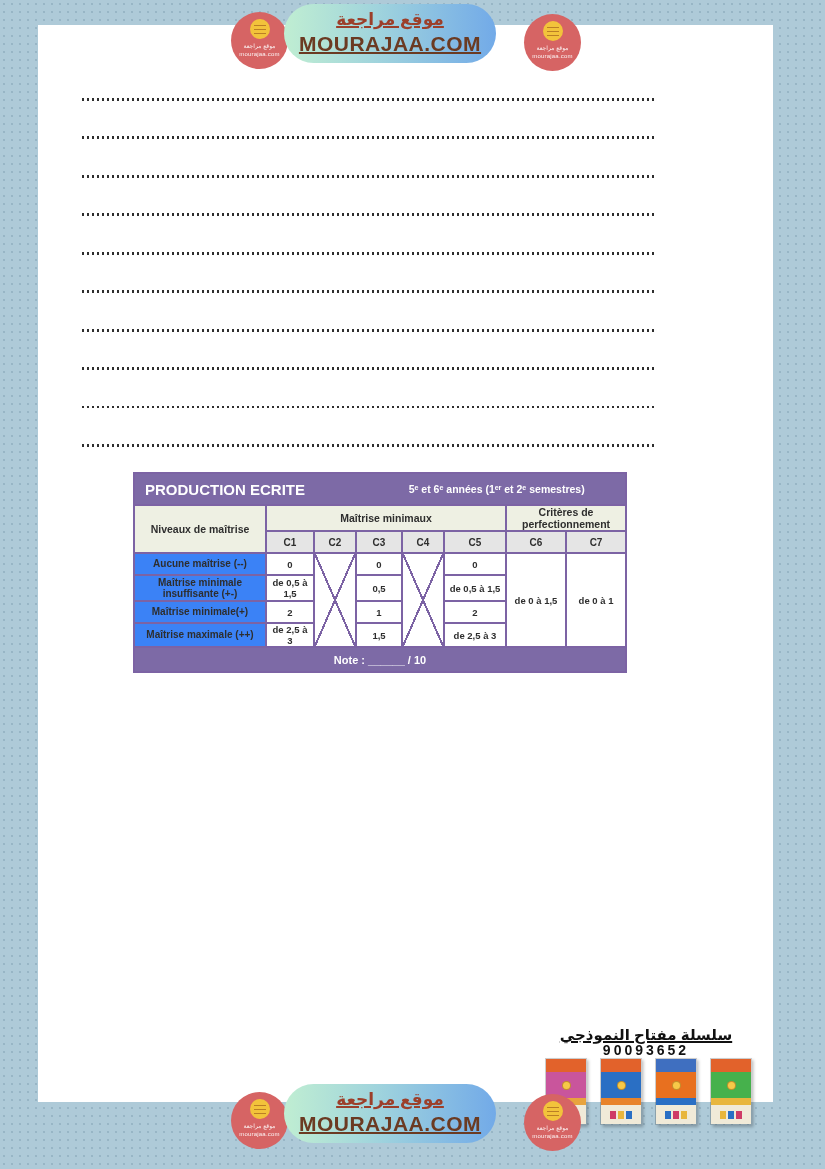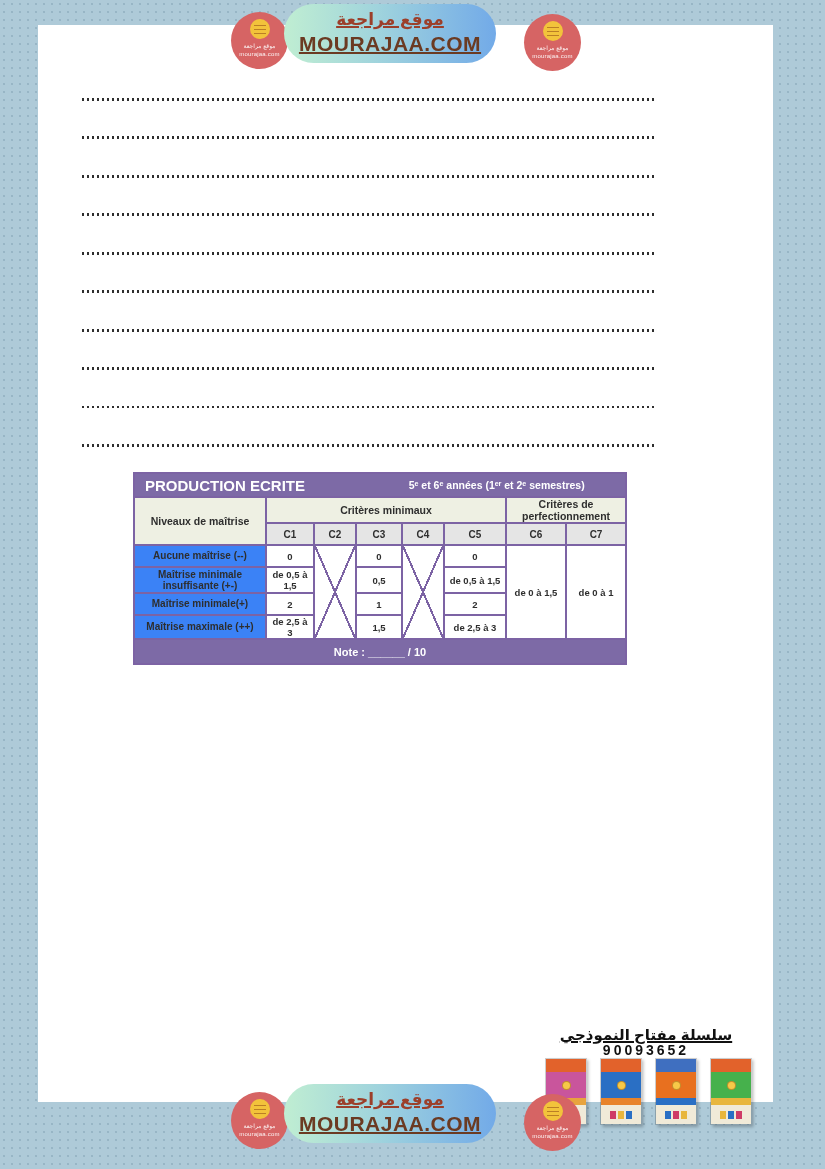--- a/index.html
+++ b/index.html
@@ -58,21 +58,21 @@
   .eval-table {
     position: absolute; left: 133px; top: 472px; width: 492px;
     border-collapse: collapse; table-layout: fixed;
     font-family: "Liberation Sans", "DejaVu Sans", sans-serif;
   }
   .eval-table td, .eval-table th {
     border: 2px solid #7c63a4; padding: 0 2px; text-align: center; vertical-align: middle;
     color: #2e2e2e; overflow: hidden;
   }
   .purple-row td { background: #7d6aa6; color: #ffffff; border-color: #7c63a4; }
-  .title-cell { height: 24px; }
+  .title-cell { height: 32px; }
   .title-flex { display: flex; align-items: center; width: 100%; }
   .tbl-title { flex: 0 0 48%; text-align: left; padding-left: 8px; font-size: 15px; font-weight: bold; }
   .tbl-subtitle { flex: 1; text-align: center; font-size: 10.5px; font-weight: bold; }
   .hdr-cell { background: #eef0e3; font-size: 10.5px; font-weight: bold; height: 22px; }
   .col-cell { background: #e5e5e5; font-size: 10px; font-weight: bold; height: 22px; }
   .label-cell { background: #3b82f6; font-size: 10px; font-weight: bold; text-align: left; padding-left: 4px; line-height: 1.15; }
   .val-cell { background: #ffffff; font-size: 9.5px; font-weight: bold; }
   .cross-cell {
     background:
       linear-gradient(to top right, transparent calc(50% - 1px), #7c63a4 calc(50% - 1px), #7c63a4 calc(50% + 1px), transparent calc(50% + 1px)),
@@ -159,21 +159,21 @@
       <tr class="purple-row">
     <td class="title-cell" colspan="8">
       <div class="title-flex">
         <div class="tbl-title">PRODUCTION ECRITE</div>
         <div class="tbl-subtitle">5ᵉ et 6ᵉ années (1ᵉʳ et 2ᵉ semestres)</div>
       </div>
     </td>
   </tr>
   <tr>
     <td class="hdr-cell" rowspan="2">Niveaux de maîtrise</td>
-    <td class="hdr-cell" colspan="5">Critères minimaux</td>
+    <td class="hdr-cell" colspan="5">Maîtrise minimaux</td>
     <td class="hdr-cell" colspan="2">Critères de perfectionnement</td>
   </tr>
   <tr>
     <td class="col-cell">C1</td>
     <td class="col-cell">C2</td>
     <td class="col-cell">C3</td>
     <td class="col-cell">C4</td>
     <td class="col-cell">C5</td>
     <td class="col-cell">C6</td>
     <td class="col-cell">C7</td>

